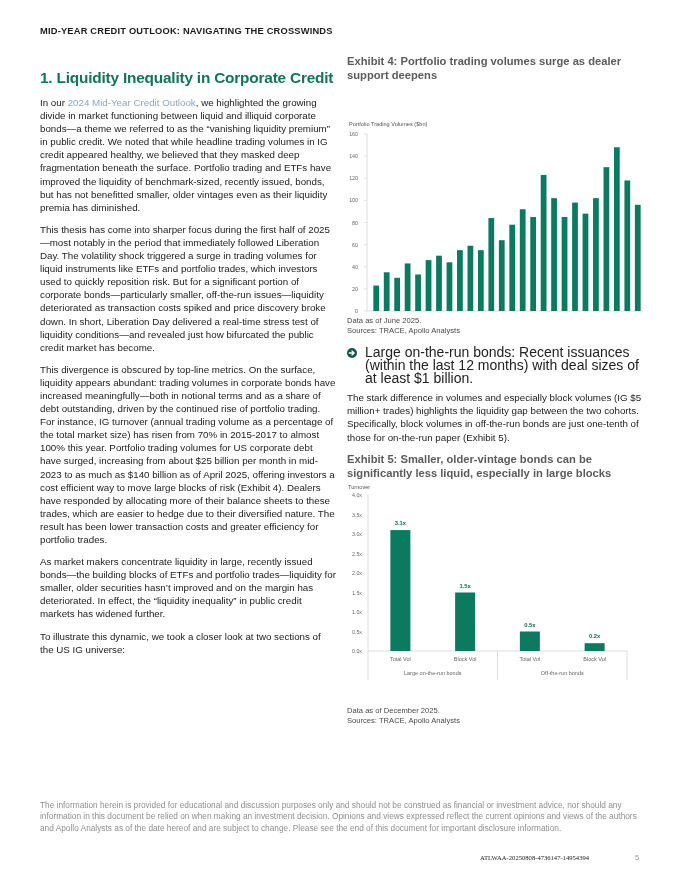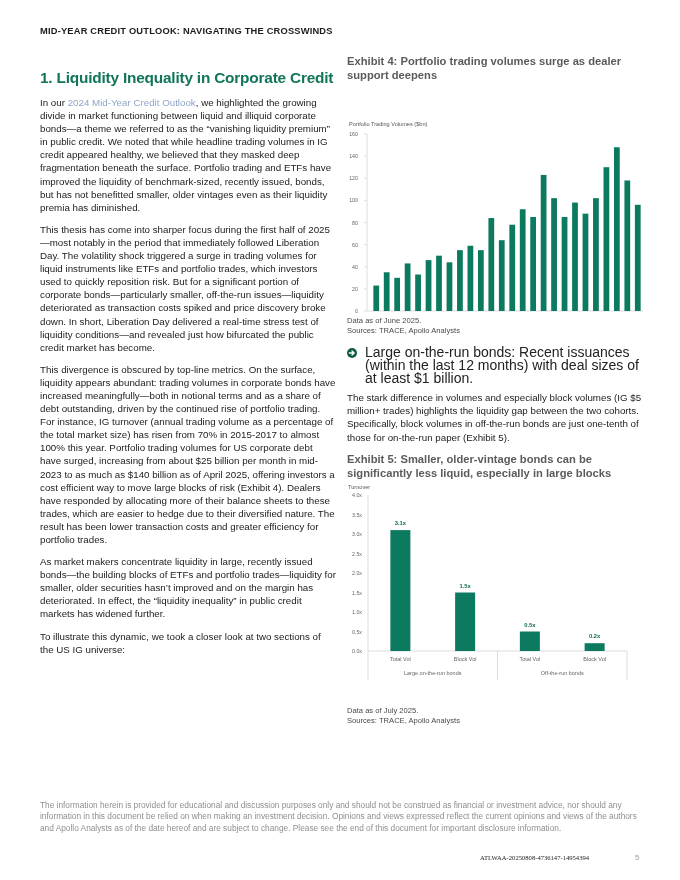--- a/index.html
+++ b/index.html
@@ -156,20 +156,20 @@
         <rect x="237.625" y="163.2" width="20" height="7.800000000000011" fill="#0b7a5e"></rect>
         <text x="247.625" y="158.2" font-size="5.8" font-weight="bold" fill="#0b6b52" text-anchor="middle">0.2x</text>
         <text x="247.625" y="181" font-size="5.5" fill="#666" text-anchor="middle">Block Vol</text>
         <line x1="150.5" y1="171" x2="150.5" y2="200" stroke="#cfcfcf" stroke-width="0.7"></line>
         <line x1="280" y1="171" x2="280" y2="200" stroke="#cfcfcf" stroke-width="0.7"></line>
         <text x="85.75" y="195" font-size="5.5" fill="#666" text-anchor="middle">Large on-the-run bonds</text>
         <text x="215.25" y="195" font-size="5.5" fill="#666" text-anchor="middle">Off-the-run bonds</text>
       </svg>
   </div>
   <div class="note" style="margin-top:22px;">
-    <div>Data as of July 2025.</div>
+    <div>Data as of December 2025.</div>
     <div>Sources: TRACE, Apollo Analysts</div>
   </div>
 </div>
 
 <div class="disclaimer">The information herein is provided for educational and discussion purposes only and should not be construed as financial or investment advice, nor should any information in this document be relied on when making an investment decision. Opinions and views expressed reflect the current opinions and views of the authors and Apollo Analysts as of the date hereof and are subject to change. Please see the end of this document for important disclosure information.</div>
 <div class="doc-code">ATLWAA-20250808-4736147-14954394</div>
 <div class="page-num">5</div>
 
 </body></html>

